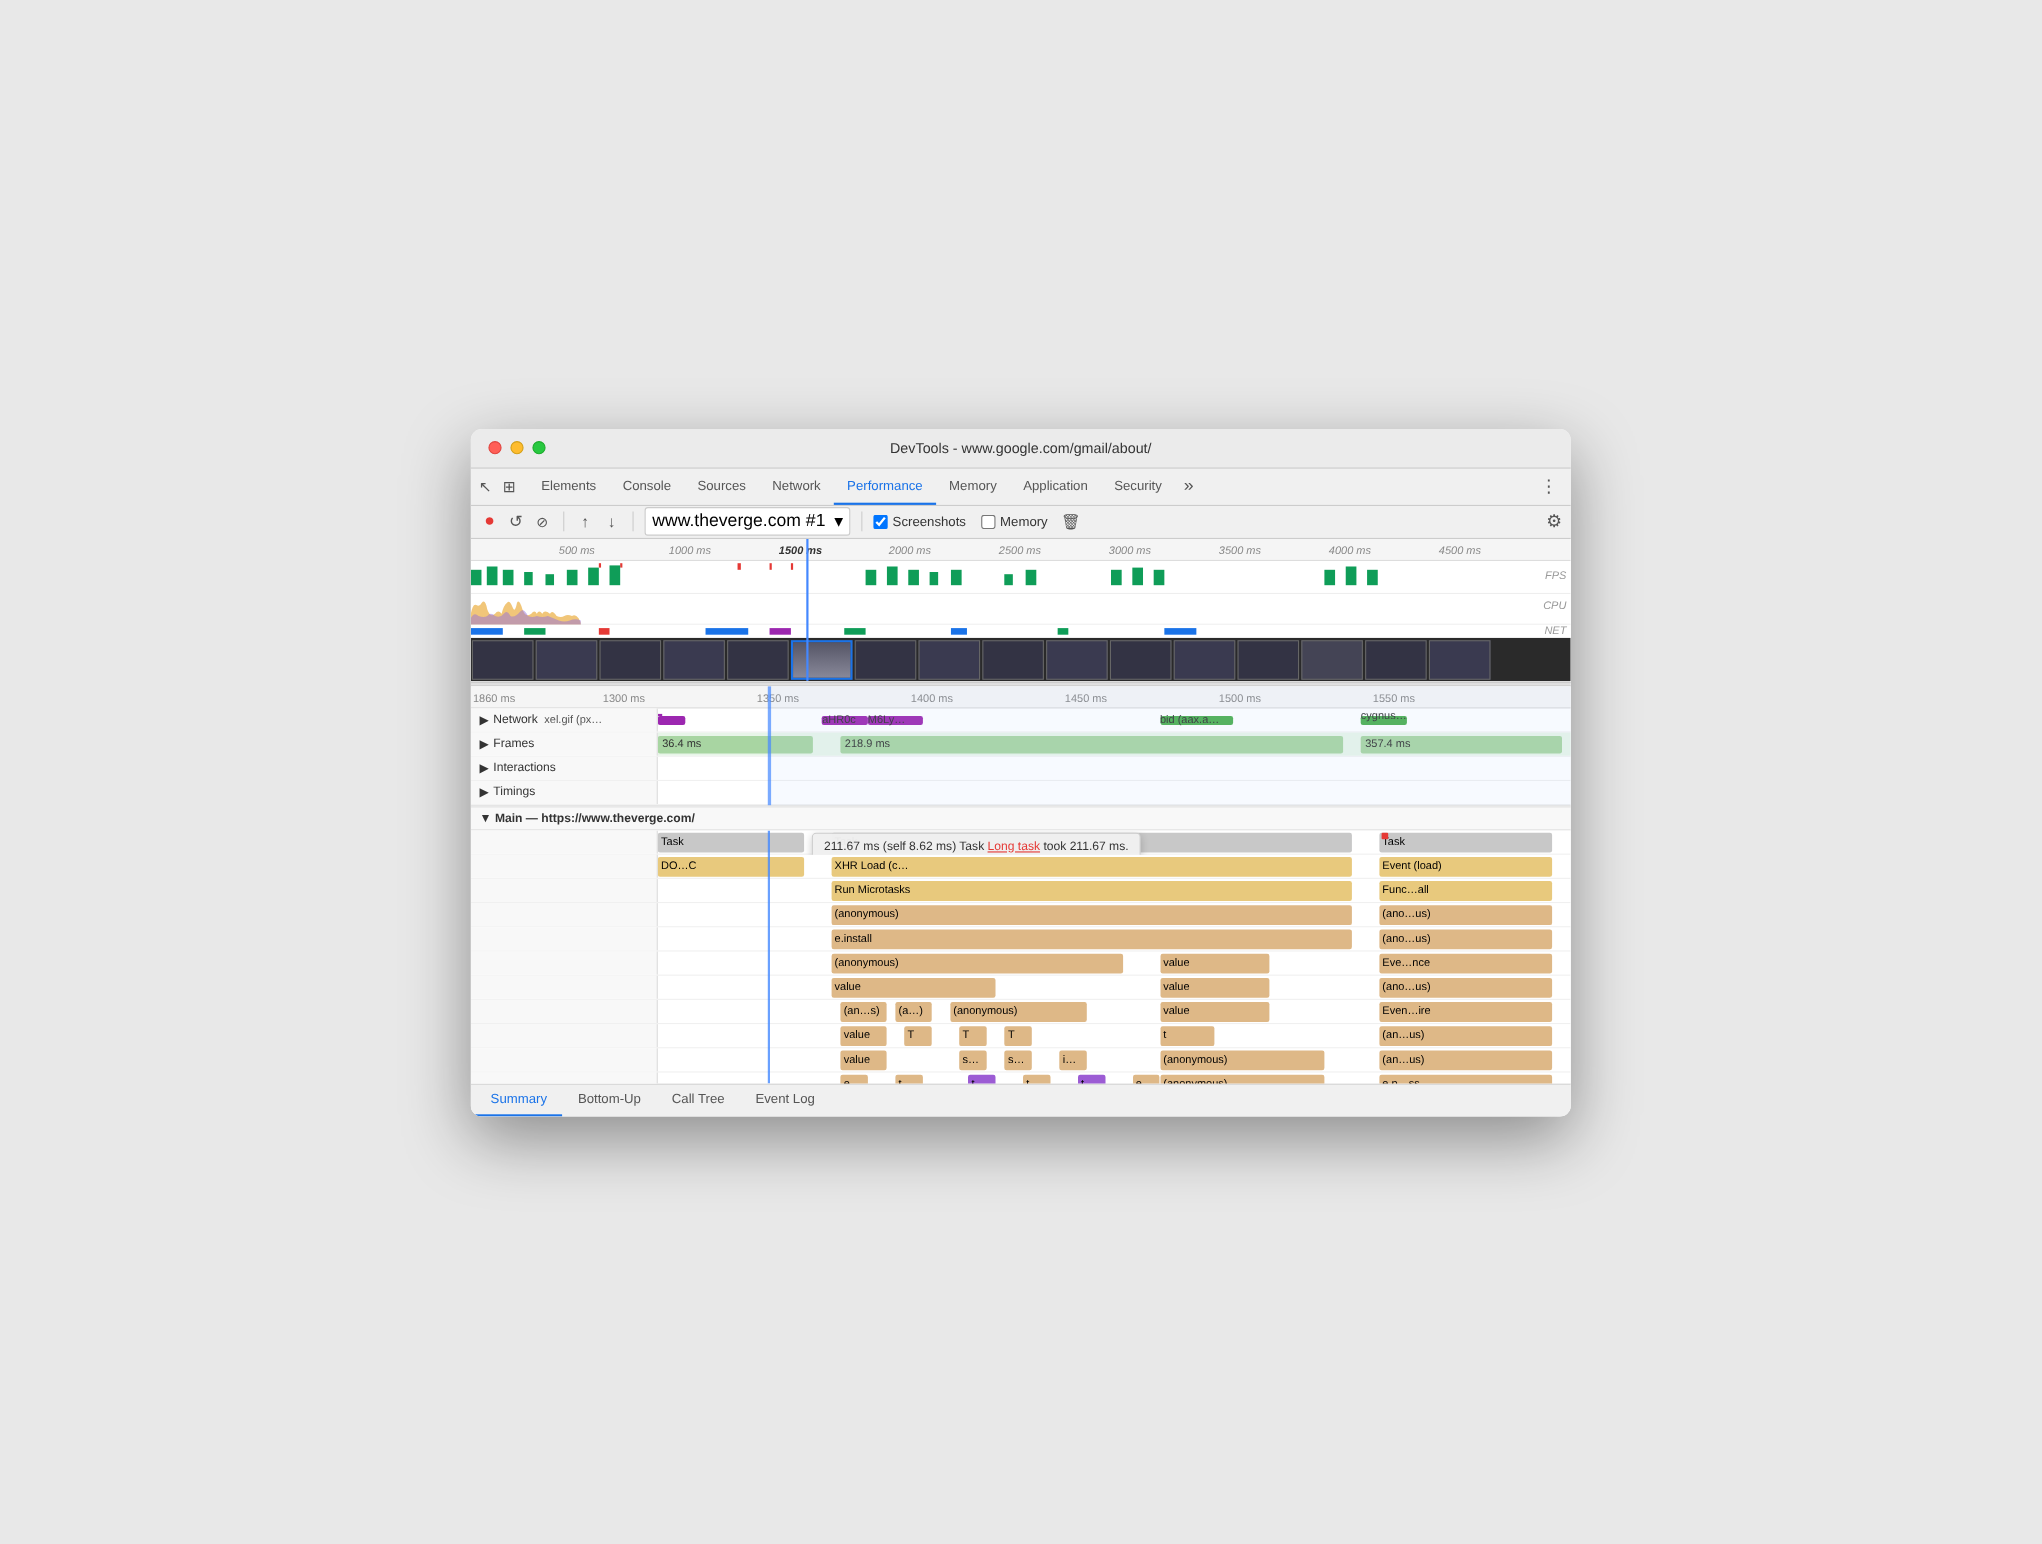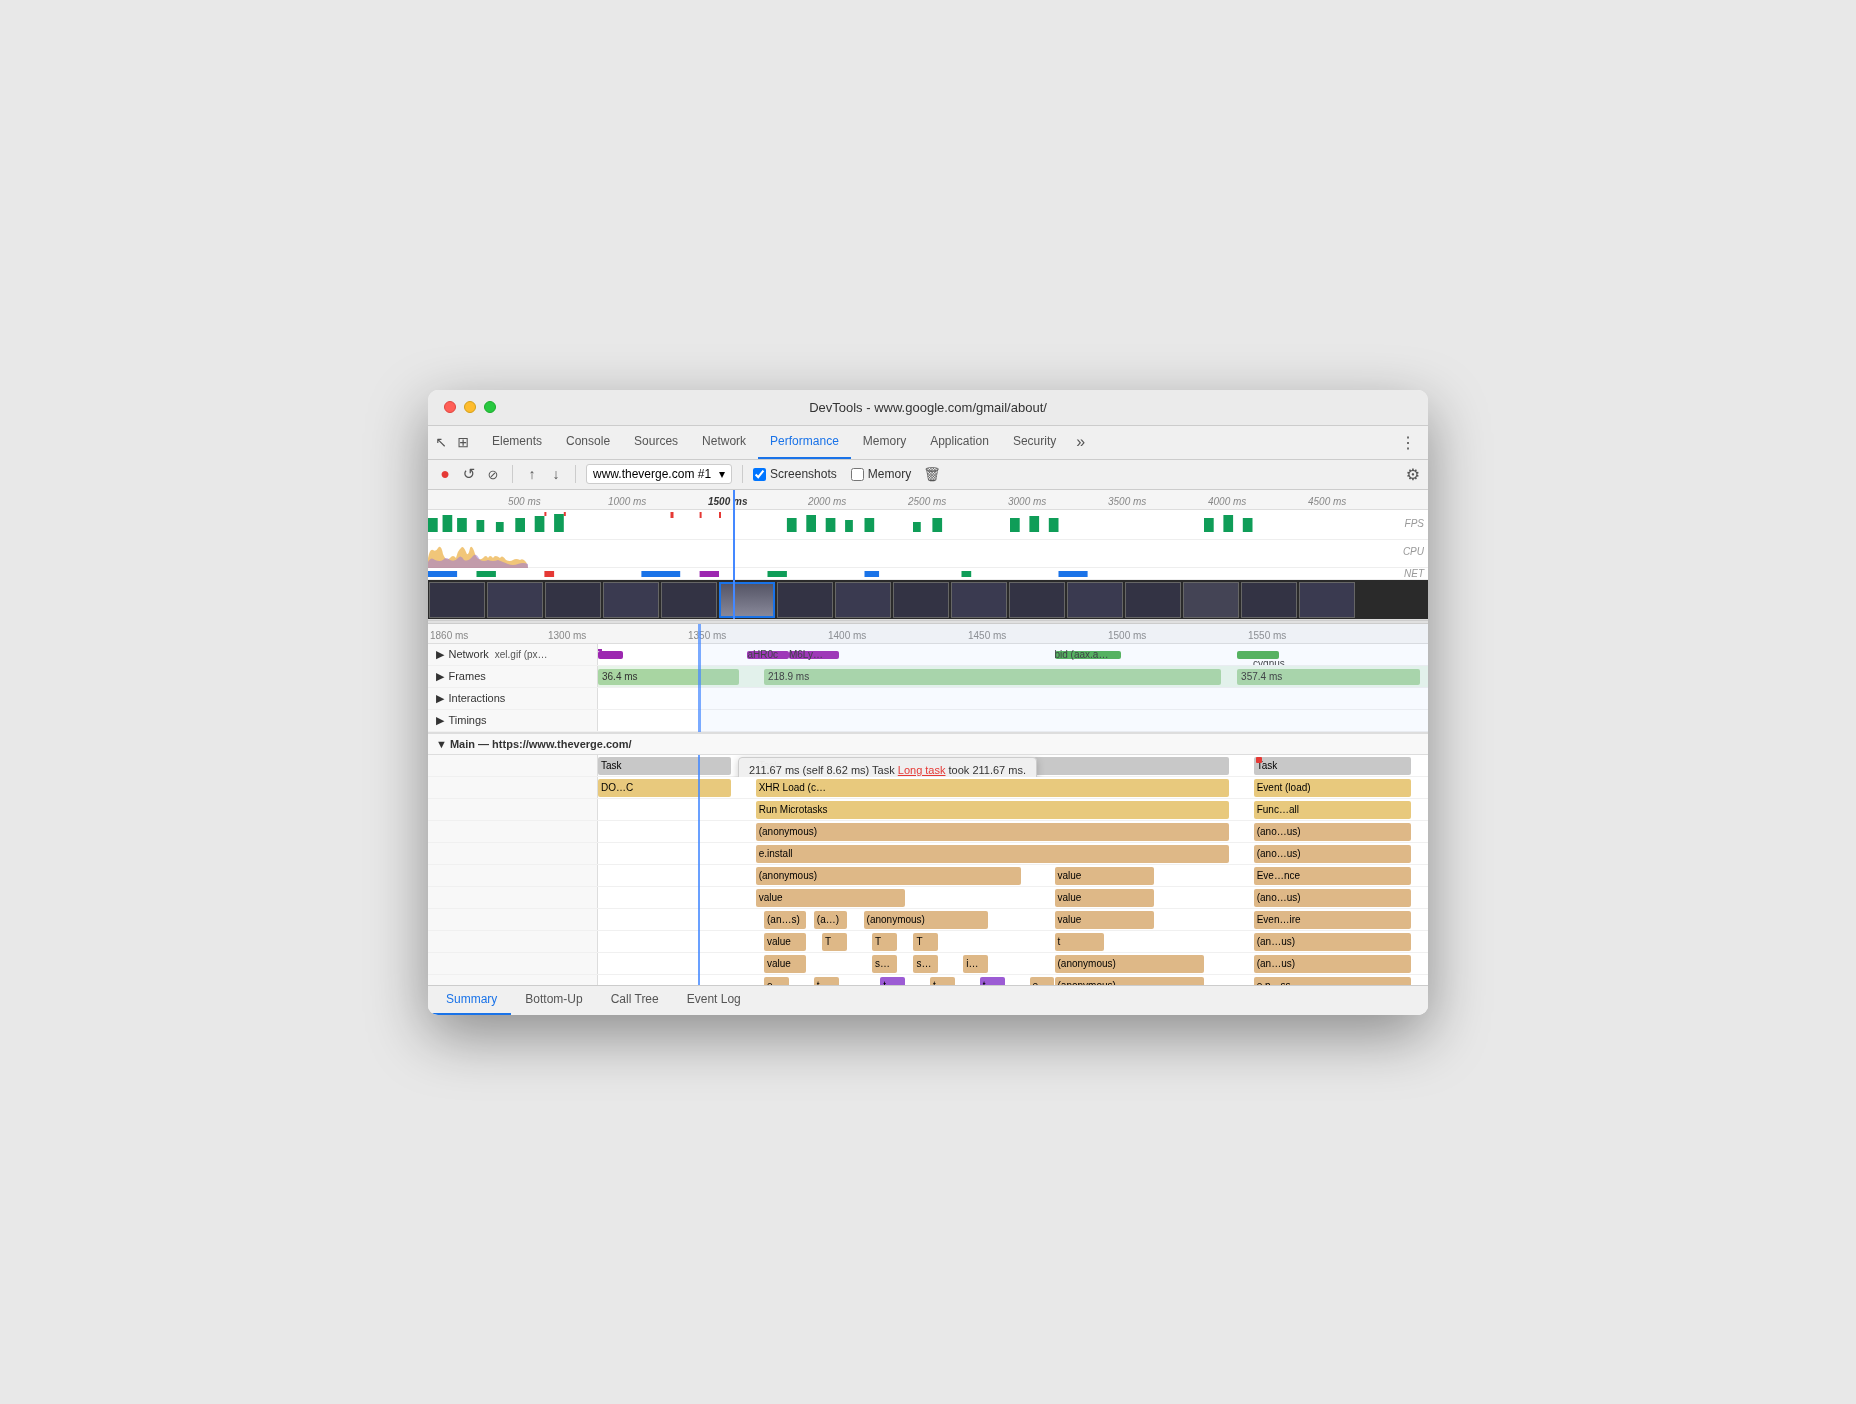--- a/index.html
+++ b/index.html
@@ -108,21 +108,21 @@
       justify-content: center;
       cursor: pointer;
       color: #555;
       font-size: 14px;
     }
     .url-select {
       background: white;
       border: 1px solid #ccc;
       border-radius: 3px;
       padding: 2px 6px;
-      font-size: 12px;
+      font-size: 16px;
       display: flex;
       align-items: center;
       gap: 4px;
       cursor: pointer;
       min-width: 140px;
     }
     .checkbox-label {
       display: flex;
       align-items: center;
       gap: 4px;
@@ -601,21 +601,21 @@
           <div style="position:absolute;left:18%;top:7px;width:5%;height:8px;background:#9c27b0;border-radius:2px;"></div>
           <span style="position:absolute;left:18%;top:5px;font-size:10px;color:#333;">aHR0c</span>
 
           <div style="position:absolute;left:23%;top:7px;width:6%;height:8px;background:#9c27b0;border-radius:2px;"></div>
           <span style="position:absolute;left:23%;top:5px;font-size:10px;color:#333;">M6Ly…</span>
 
           <div style="position:absolute;left:55%;top:7px;width:8%;height:8px;background:#4caf50;border-radius:2px;"></div>
           <span style="position:absolute;left:55%;top:5px;font-size:10px;color:#333;">bid (aax.a…</span>
 
           <div style="position:absolute;left:77%;top:7px;width:5%;height:8px;background:#4caf50;border-radius:2px;"></div>
-          <span style="position:absolute;left:77%;top:14px;font-size:10px;color:#333;margin-left:16px;">cygnus…</span>
+          <span style="position:absolute;left:77%;top:2px;font-size:10px;color:#333;">cygnus…</span>
         </div>
       </div>
 
       <div class="timeline-row">
         <div class="row-label">
           <span>▶</span>
           <span>Frames</span>
         </div>
         <div class="row-content row-content-frame">
           <div class="frame-bar" style="left:0%;width:17%;">36.4 ms</div>

